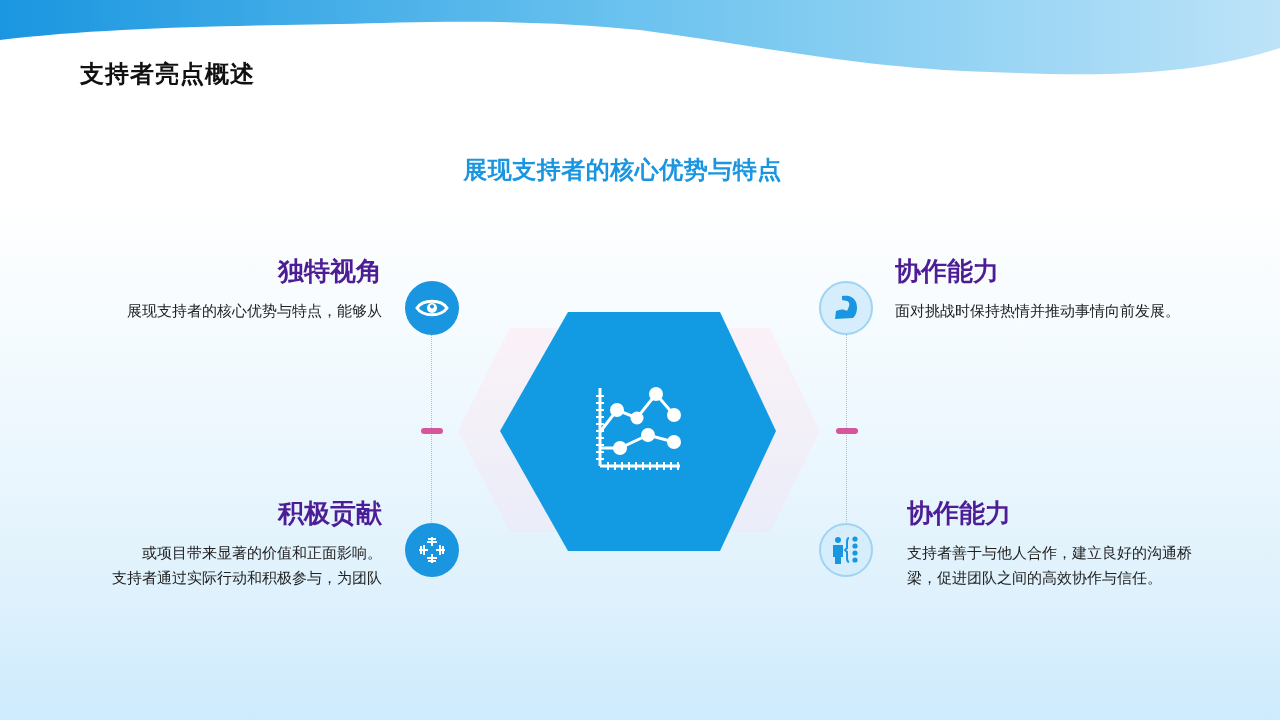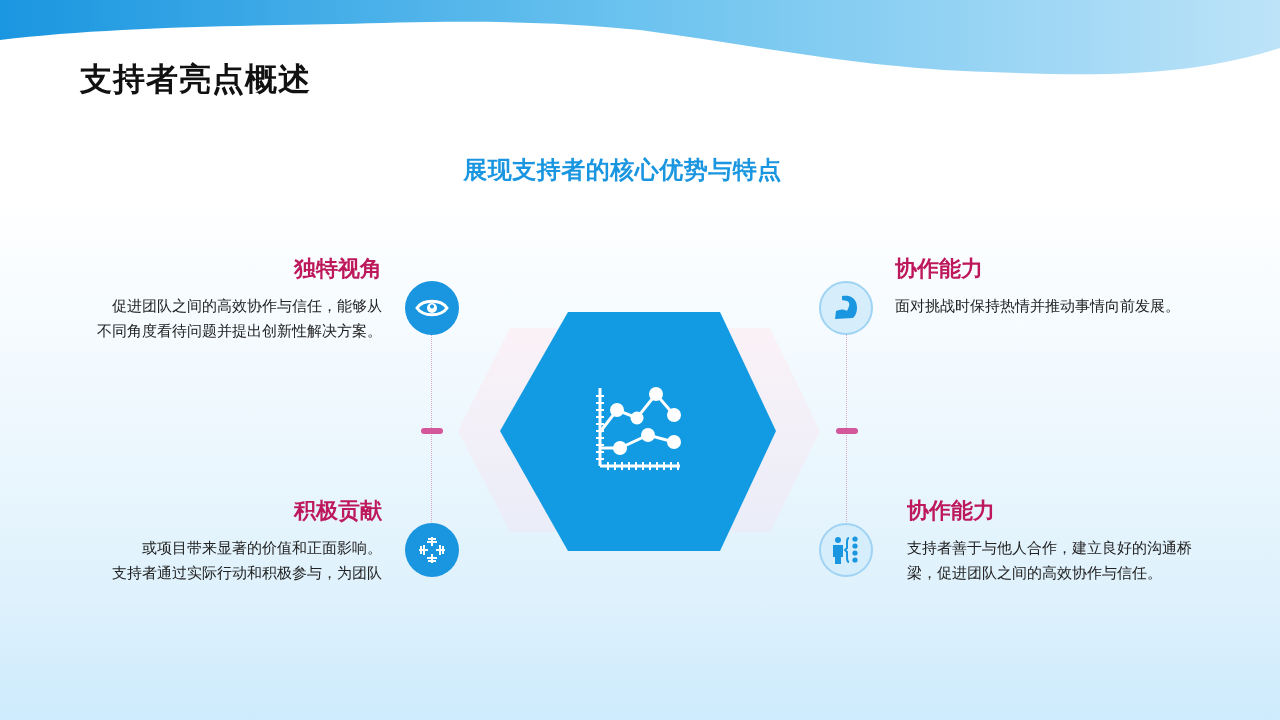--- a/index.html
+++ b/index.html
@@ -5,30 +5,30 @@
   * { margin:0; padding:0; box-sizing:border-box; }
   html, body { width:1280px; height:720px; overflow:hidden; }
   body {
     font-family: "DejaVu Sans", "Liberation Sans", sans-serif;
     position:relative;
     background: linear-gradient(to bottom, #ffffff 0px, #ffffff 200px, #eef8fe 420px, #def1fc 600px, #cdebfd 720px);
   }
   .wave { position:absolute; left:0; top:0; width:1280px; height:120px; }
   .page-title {
     position:absolute; left:80px; top:58px;
-    font-size:32px; font-weight:bold; color:#111111; letter-spacing:1px;
+    font-size:24px; font-weight:bold; color:#111111; letter-spacing:1px;
   }
   .subtitle {
     position:absolute; left:0; width:1245px; top:154px; text-align:center;
     font-size:24px; font-weight:bold; color:#1a96e0; letter-spacing:0.5px;
   }
   .center-graphic { position:absolute; left:450px; top:310px; width:380px; height:245px; }
 
   .block { position:absolute; width:340px; }
-  .block .h { font-size:22px; font-weight:bold; color:#be185d; margin-bottom:10px; }
+  .block .h { font-size:26px; font-weight:bold; color:#4c1d95; margin-bottom:10px; }
   .block .p { font-size:15px; line-height:25px; color:#222; }
   .left  { text-align:right; }
   .right { text-align:left; }
 
   .icon-circle {
     position:absolute; width:54px; height:54px; border-radius:50%;
     display:flex; align-items:center; justify-content:center;
   }
   .icon-circle.solid { background:#1a96e0; }
   .icon-circle.light { background:#d6eefc; border:2px solid #9fd3f3; }
@@ -108,22 +108,21 @@
 </svg>
 
 <div class="vline" style="left:431px; top:334px; height:190px;"></div>
 <div class="dash" style="left:421px; top:428px;"></div>
 
 <div class="vline" style="left:846px; top:334px; height:190px;"></div>
 <div class="dash" style="left:836px; top:428px;"></div>
 
 <div class="block left" style="left:42px; top:254px;">
   <div class="h">独特视角</div>
-  <div class="p">促进团队之间的高效协作与信任，能够从</div>
-  <div class="p">不同角度看待问题并提出创新性解决方案。</div>
+  <div class="p">展现支持者的核心优势与特点，能够从</div>
 </div>
 <div class="icon-circle solid" style="left:405px; top:281px;">
   <svg width="34" height="22" viewBox="0 0 34 22">
     <path d="M2,11 C8,2 26,2 32,11 C26,20 8,20 2,11 Z" fill="none" stroke="#fff" stroke-width="3"></path>
     <circle cx="17" cy="11" r="5" fill="#fff"></circle>
     <circle cx="17" cy="9.5" r="2" fill="#1a96e0"></circle>
   </svg>
 </div>
 
 <div class="block right" style="left:895px; top:254px;">

